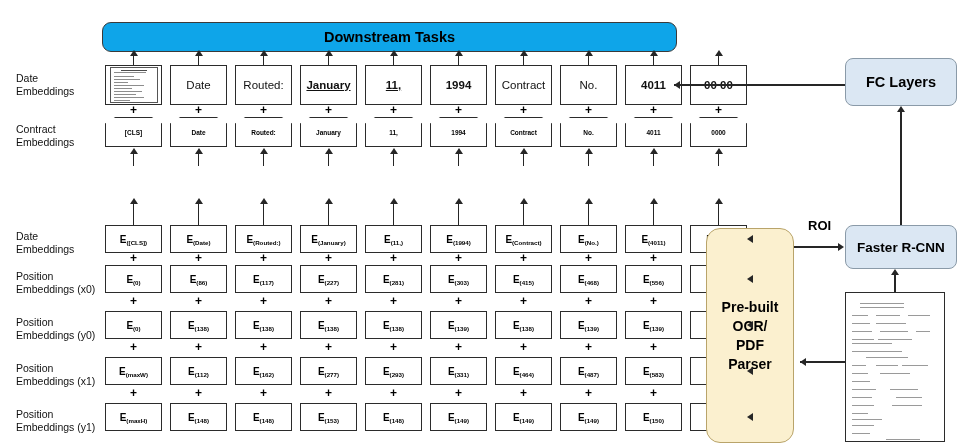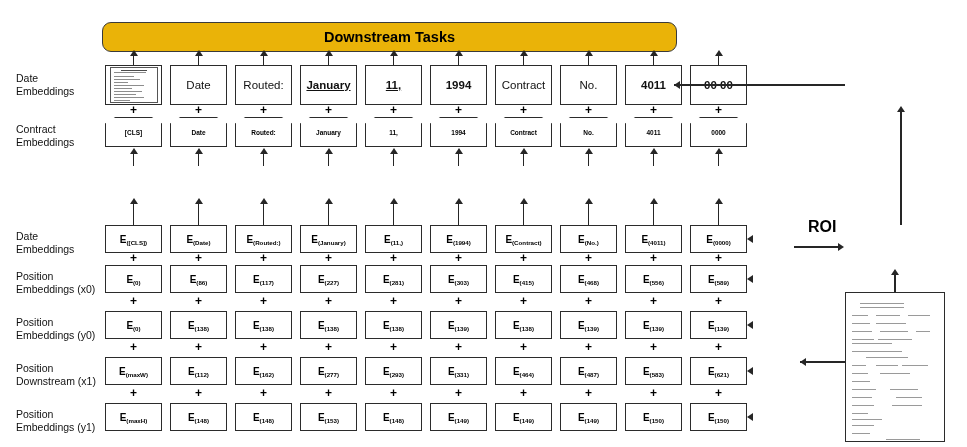--- a/index.html
+++ b/index.html
@@ -4,21 +4,21 @@
 <style>
   html,body{margin:0;padding:0;background:#ffffff;}
   body{width:967px;height:447px;position:relative;overflow:hidden;
        font-family:"Liberation Sans","DejaVu Sans",sans-serif;color:#000;}
   .abs{position:absolute;box-sizing:border-box;}
 
   
   .rowlabel{font-size:10.5px;line-height:12.5px;color:#111;letter-spacing:0px;}
 
   
-  .bigbar{border:1.6px solid #3a3a3a;border-radius:9px;background:#eab308;
+  .bigbar{border:1.6px solid #3a3a3a;border-radius:9px;background:#0ea5e9;
           display:flex;align-items:center;justify-content:center;
           font-weight:bold;font-size:14.5px;color:#000;}
 
   
   .cell{border:1.4px solid #2b2b2b;background:#fff;display:flex;
         align-items:center;justify-content:center;text-align:center;}
   .cell-img{font-size:11.5px;color:#111;font-family:"Liberation Sans",sans-serif;}
   .cell-img.b{font-weight:bold;}
   .cell-img.u{text-decoration:underline;font-weight:bold;}
   
@@ -46,21 +46,21 @@
   .arrowright{width:0;height:0;border-top:4px solid transparent;
               border-bottom:4px solid transparent;border-left:6px solid #262626;}
 
   
   .rbox{border:1.3px solid #8a9aa8;border-radius:8px;display:flex;
         align-items:center;justify-content:center;font-weight:bold;
         font-size:14.5px;color:#000;}
   .rbox.blue{background:#dbe7f3;}
   .rbox.cream{background:#fbf0cf;border-color:#b9a46a;border-radius:14px;
               flex-direction:column;line-height:19px;font-size:14px;}
-  .roi{font-size:16px;font-weight:bold;color:#000;}
+  .roi{font-size:13px;font-weight:bold;color:#000;}
 
   
   .docthumb{background:#fff;border:1.2px solid #555;overflow:hidden;position:relative;}
   .docthumb .ln{position:absolute;background:#8d8d8d;height:1px;}
   .docthumb .lnd{position:absolute;background:#4a4a4a;height:1.3px;}
   .minidoc{background:#fff;border:1.4px solid #2b2b2b;position:relative;overflow:hidden;}
   .minidoc .ml{position:absolute;background:#9a9a9a;height:0.8px;}
 </style>
 </head>
 <body>
@@ -81,21 +81,21 @@
     <div class="abs rowlabel" style="left:16px;top:270px;width:90px;">
       <div>Position</div>
       <div>Embeddings (x0)</div>
     </div>
     <div class="abs rowlabel" style="left:16px;top:316px;width:90px;">
       <div>Position</div>
       <div>Embeddings (y0)</div>
     </div>
     <div class="abs rowlabel" style="left:16px;top:362px;width:90px;">
       <div>Position</div>
-      <div>Downstream (x1)</div>
+      <div>Embeddings (x1)</div>
     </div>
     <div class="abs rowlabel" style="left:16px;top:408px;width:90px;">
       <div>Position</div>
       <div>Embeddings (y1)</div>
     </div>
     <div class="abs bigbar" style="left:102px;top:22px;width:575px;height:30px;">
       <span>Downstream Tasks</span>
     </div>
     <div class="abs vline" style="left:132.7px;top:52px;height:13px;"></div>
     <div class="abs arrowup" style="left:129.5px;top:50px;"></div>
@@ -432,20 +432,32 @@
     <div class="abs cell" style="left:690px;top:357px;width:57px;height:28px;">
              <span class="cell-e">E<sub>(621)</sub></span>
            </div>
     <div class="abs cell" style="left:690px;top:403px;width:57px;height:28px;">
              <span class="cell-e">E<sub>(150)</sub></span>
            </div>
     <div class="abs plus" style="left:712.5px;top:253px;width:12px;">+</div>
     <div class="abs plus" style="left:712.5px;top:296px;width:12px;">+</div>
     <div class="abs plus" style="left:712.5px;top:342px;width:12px;">+</div>
     <div class="abs plus" style="left:712.5px;top:388px;width:12px;">+</div>
+    <div class="abs rbox blue" style="left:845px;top:58px;width:112px;height:48px;">
+      <span>FC Layers</span>
+    </div>
+    <div class="abs rbox blue" style="left:845px;top:225px;width:112px;height:44px;font-size:13.5px;">
+      <span>Faster R-CNN</span>
+    </div>
+    <div class="abs rbox cream" style="left:706px;top:228px;width:88px;height:215px;">
+        <span>Pre-built</span>
+      <span>OCR/</span>
+      <span>PDF</span>
+      <span>Parser</span>
+      </div>
     <div class="abs roi" style="left:808px;top:218px;">ROI</div>
     <div class="abs hline" style="left:794px;top:246.2px;width:44px;"></div>
     <div class="abs arrowright" style="left:838px;top:243px;"></div>
     <div class="abs vline" style="left:900.2px;top:108px;height:117px;"></div>
     <div class="abs arrowup" style="left:897px;top:106px;"></div>
     <div class="abs hline" style="left:674px;top:84.2px;width:171px;"></div>
     <div class="abs arrowleft" style="left:674px;top:81px;"></div>
     <div class="abs minidoc" style="left:845px;top:292px;width:100px;height:150px;">
       <div class="ml" style="top:10px;left:14px;width:44px;"></div>
       <div class="ml" style="top:14px;left:14px;width:44px;"></div>

